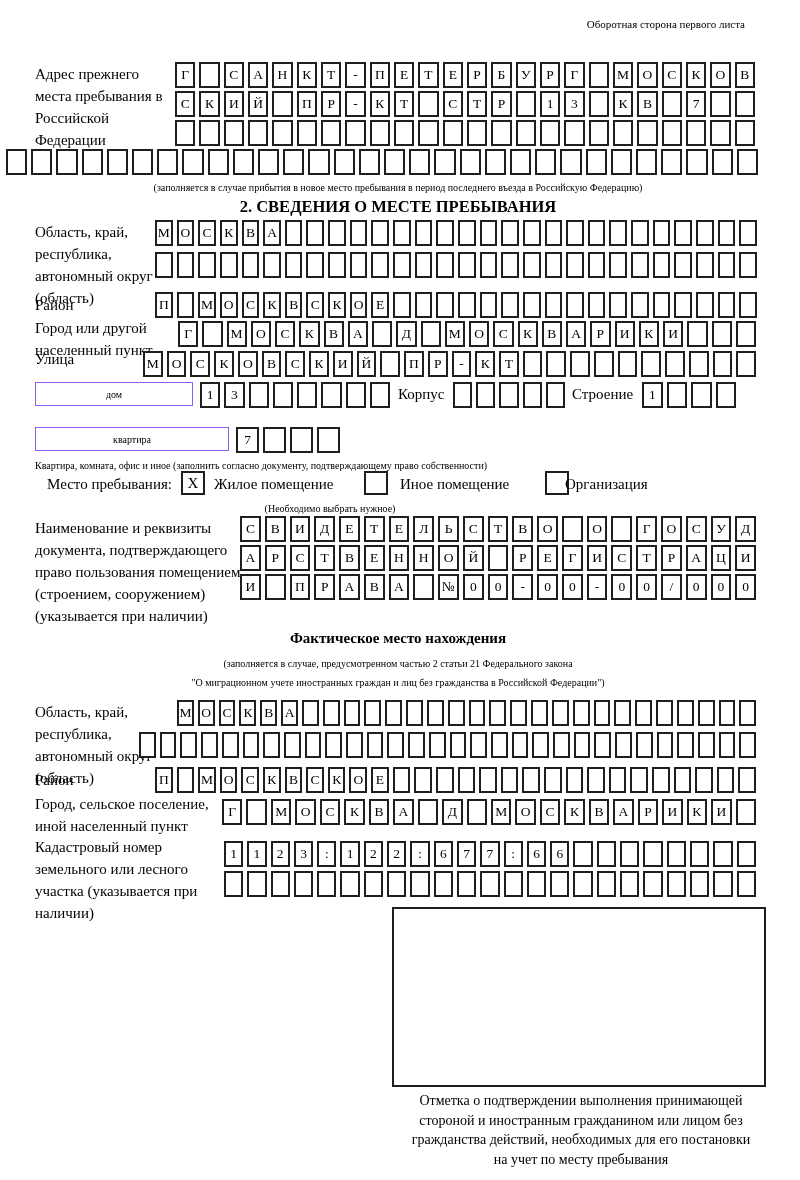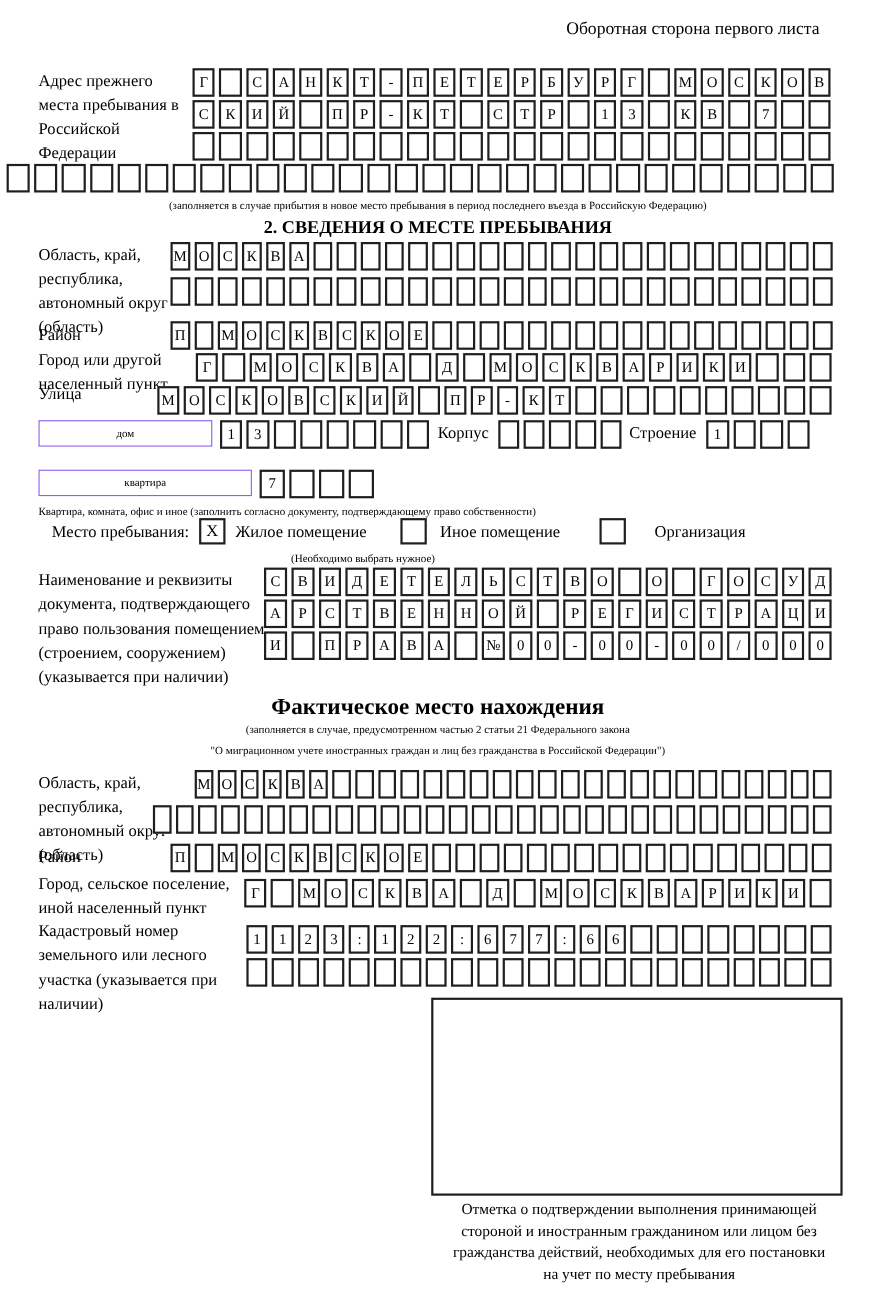--- a/index.html
+++ b/index.html
@@ -1,19 +1,19 @@
 <!DOCTYPE html>
 <html><head>
 <meta charset="utf-8">
 <style>
   html,body{margin:0;padding:0;background:#fff;}
   .page{position:relative;width:800px;height:1180px;background:#ffffff;color:#000;
         font-family:"Liberation Serif", serif; overflow:hidden;}
   .abs{position:absolute;}
-  .hdr{position:absolute;top:18px;right:55px;font-size:16px;}
+  .hdr{position:absolute;top:18px;right:55px;font-size:11px;}
   .lbl{position:absolute;font-size:15px;line-height:22px;}
   .note{position:absolute;font-size:10px;line-height:18px;}
   .ctr{left:0;width:796px;text-align:center;}
   .title{position:absolute;left:0;width:796px;text-align:center;font-weight:bold;font-size:16.5px;}
   .cells{position:absolute;display:flex;gap:4px;}
   .cell{flex:1 1 0;min-width:0;height:22px;border:2px solid #1f1f1f;background:#fff;
         display:flex;align-items:center;justify-content:center;font-size:13.5px;line-height:1;}
   .fieldbox{position:absolute;height:22px;border:1px solid #8b5cf6;background:#fff;
         display:flex;align-items:center;justify-content:center;font-size:10px;}
   .cbox{position:absolute;width:20px;height:20px;border:2px solid #1f1f1f;background:#fff;
@@ -334,21 +334,21 @@
       <span class="cell"></span>
     </div>
   <div class="note" style="left:35px;top:457px">Квартира, комната, офис и иное (заполнить согласно документу, подтверждающему право собственности)</div>
 
   <div class="lbl" style="left:47px;top:473px">Место пребывания:</div>
   <div class="cbox" style="left:181px;top:471px">X</div>
   <div class="lbl" style="left:214px;top:473px">Жилое помещение</div>
   <div class="cbox" style="left:364px;top:471px"></div>
   <div class="lbl" style="left:400px;top:473px">Иное помещение</div>
   <div class="cbox" style="left:545px;top:471px"></div>
-  <div class="lbl" style="left:595px;top:473px">Организация</div>
+  <div class="lbl" style="left:565px;top:473px">Организация</div>
   <div class="note abs" style="left:100px;top:500px;width:460px;text-align:center">(Необходимо выбрать нужное)</div>
 
   <div class="lbl" style="left:35px;top:517px;width:208px">Наименование и реквизиты документа, подтверждающего право пользования помещением (строением, сооружением) (указывается при наличии)</div>
   <div class="cells" style="left:240px;top:516px;width:516px">
       <span class="cell">С</span>
       <span class="cell">В</span>
       <span class="cell">И</span>
       <span class="cell">Д</span>
       <span class="cell">Е</span>
       <span class="cell">Т</span>
@@ -408,21 +408,21 @@
       <span class="cell">0</span>
       <span class="cell">-</span>
       <span class="cell">0</span>
       <span class="cell">0</span>
       <span class="cell">/</span>
       <span class="cell">0</span>
       <span class="cell">0</span>
       <span class="cell">0</span>
     </div>
 
-  <div class="title" style="top:630px;font-size:21px">Фактическое место нахождения</div>
+  <div class="title" style="top:630px;font-size:15px">Фактическое место нахождения</div>
   <div class="note ctr abs" style="top:655px">(заполняется в случае, предусмотренном частью 2 статьи 21 Федерального закона</div>
   <div class="note ctr abs" style="top:674px">"О миграционном учете иностранных граждан и лиц без гражданства в Российской Федерации")</div>
 
   <div class="lbl" style="left:35px;top:701px;width:150px">Область, край, республика, автономный округ (область)</div>
   <div class="cells" style="left:177px;top:700px;width:579px">
       <span class="cell">М</span>
       <span class="cell">О</span>
       <span class="cell">С</span>
       <span class="cell">К</span>
       <span class="cell">В</span>

